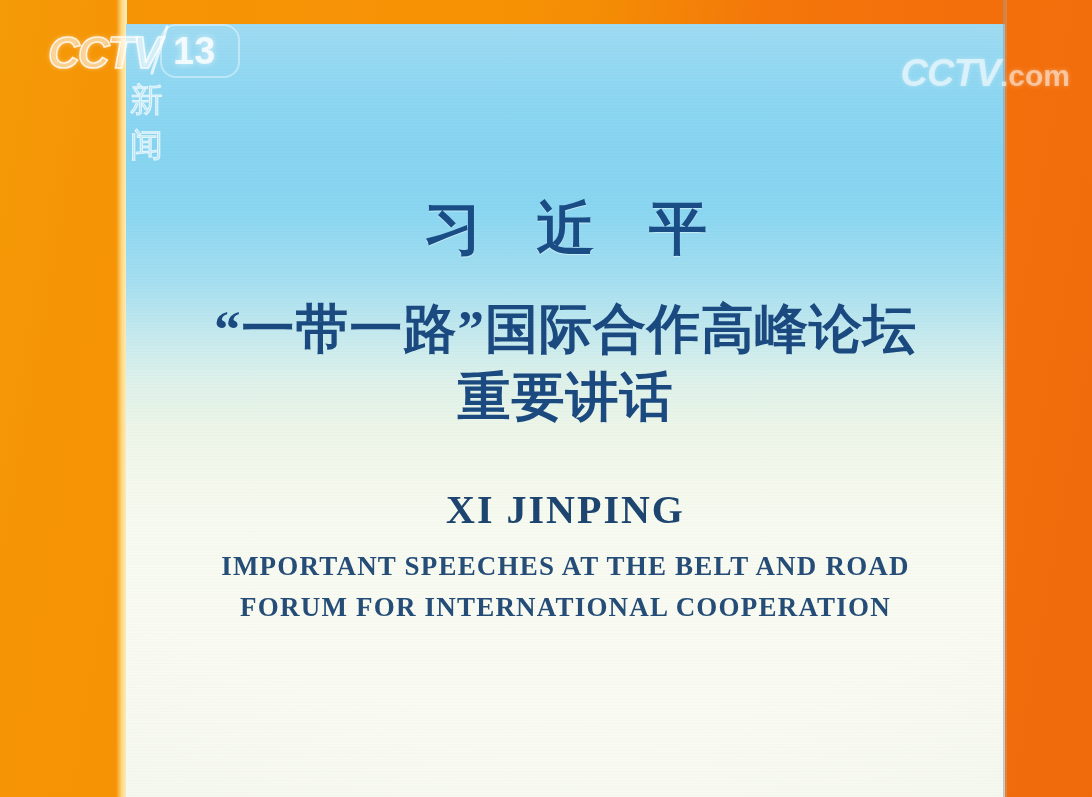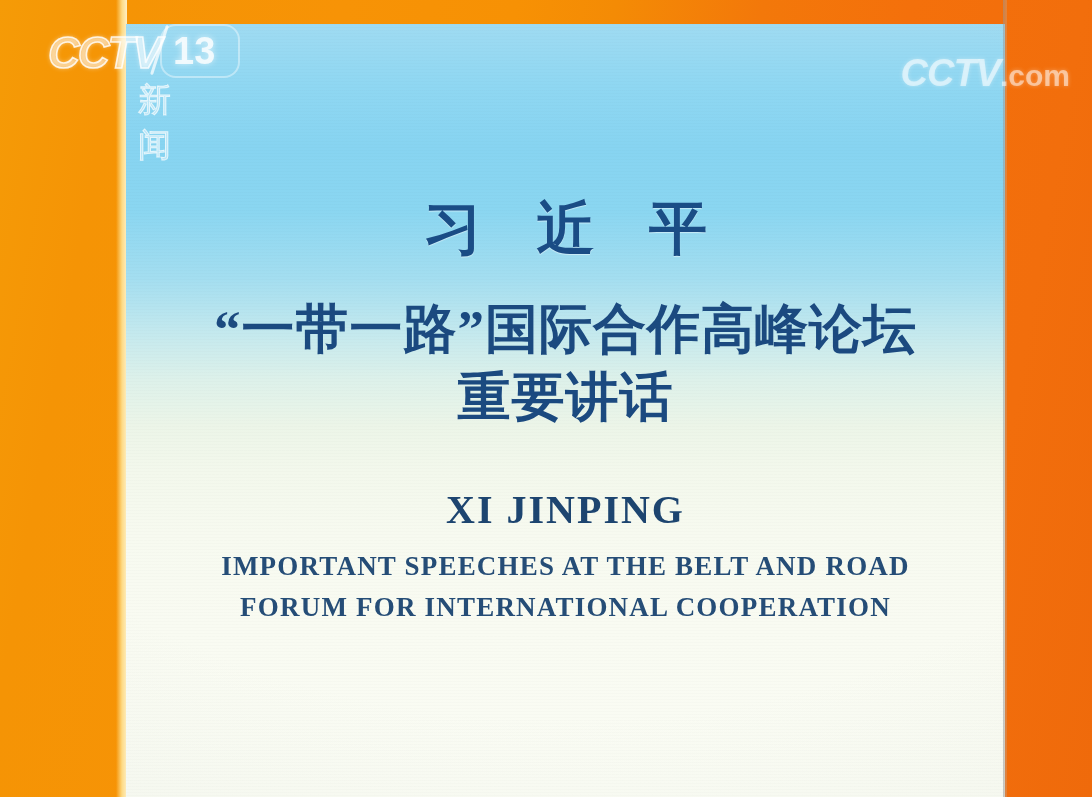--- a/index.html
+++ b/index.html
@@ -168,21 +168,21 @@
   }
   #channel-bug .cctv-roundrect {
     position:absolute;
     left:118px; top:2px;
     width:80px; height:54px;
     border:2px solid rgba(255,255,255,.40);
     border-radius:16px;
   }
   #channel-bug .cctv-sub {
     position:absolute;
-    left:96px; top:56px;
+    left:88px; top:56px;
     font-size:33px;
     letter-spacing:14px;
     font-weight:500;
     color:rgba(255,255,255,.42);
     -webkit-text-stroke:1px rgba(255,255,255,.70);
     font-family:"DejaVu Sans", sans-serif;
   }
 
   
   #watermark {

